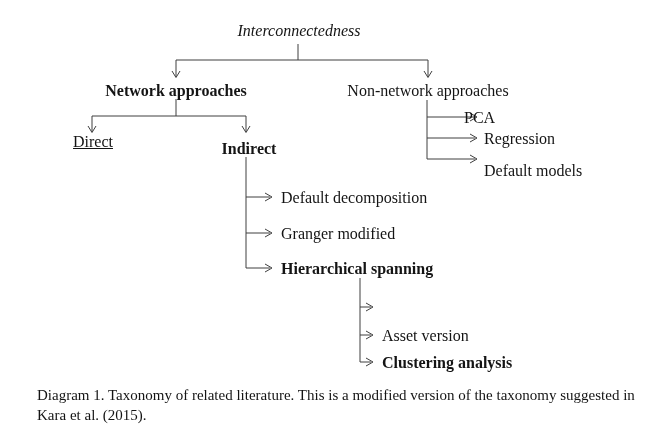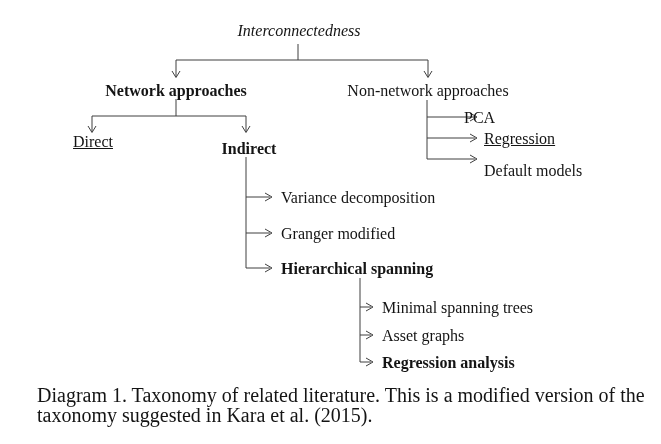--- a/index.html
+++ b/index.html
@@ -40,21 +40,21 @@
     font-weight: bold;
   }
   .label.italic {
     font-style: italic;
   }
   .caption {
     position: absolute;
     left: 37px;
     top: 385px;
     max-width: 634px;
-    font-size: 20px;
+    font-size: 15px;
     line-height: 20px;
   }
 </style>
 </head>
 <body>
 
 <div class="page" style="--line: #3f3f3f; --text: #141414; --background: #ffffff;">
 
   <svg class="connectors" width="661" height="444" viewBox="0 0 661 444">
 
@@ -89,31 +89,30 @@
   <div class="label centered bold" style="left:176px; top:81px;">Network approaches</div>
 
   <div class="label centered" style="left:428px; top:81px;text-align:center;">Non-network approaches</div>
 
   <div class="label centered" style="left:93px; top:132px;text-decoration:underline;">Direct</div>
 
   <div class="label centered bold" style="left:249px; top:139px;">Indirect</div>
 
   <div class="label" style="left:464px; top:108px;">PCA</div>
 
-  <div class="label" style="left:484px; top:129px;text-decoration:underline;">Regression</div>
+  <div class="label" style="left:484px; top:129px;">Regression</div>
 
   <div class="label" style="left:484px; top:150px;margin-top:11px;">Default models</div>
 
-  <div class="label" style="left:281px; top:188px;">Variance decomposition</div>
+  <div class="label" style="left:281px; top:188px;">Default decomposition</div>
 
   <div class="label" style="left:281px; top:224px;">Granger modified</div>
 
   <div class="label bold" style="left:281px; top:259px;">Hierarchical spanning</div>
 
-  <div class="label" style="left:382px; top:298px;">Minimal spanning trees</div>
 
-  <div class="label" style="left:382px; top:326px;">Asset graphs</div>
+  <div class="label" style="left:382px; top:326px;">Asset version</div>
 
-  <div class="label bold" style="left:382px; top:353px;">Regression analysis</div>
+  <div class="label bold" style="left:382px; top:353px;">Clustering analysis</div>
 
   <div class="caption">Diagram 1. Taxonomy of related literature. This is a modified version of the taxonomy suggested in Kara et al. (2015).</div>
 
 </div>
 
 </body></html>

